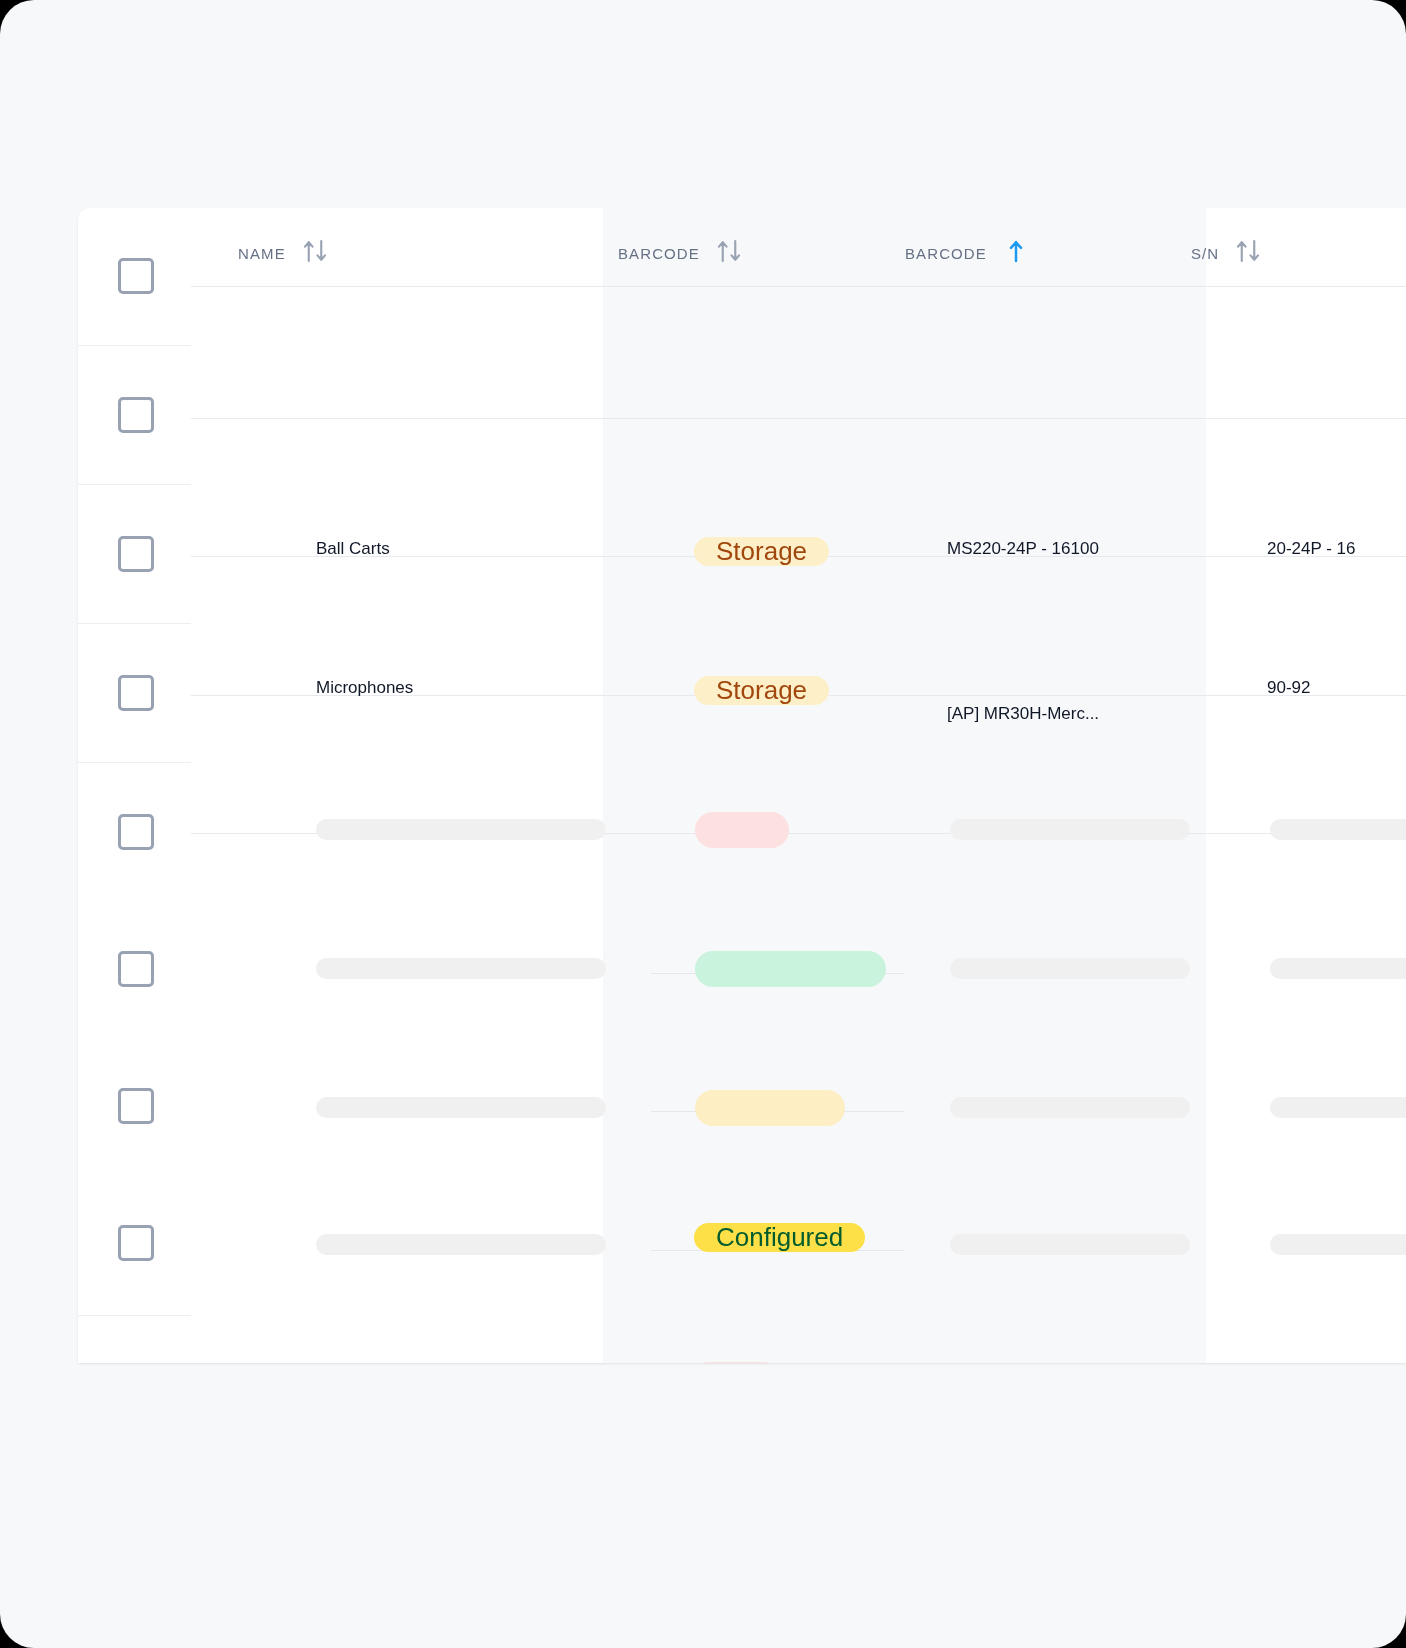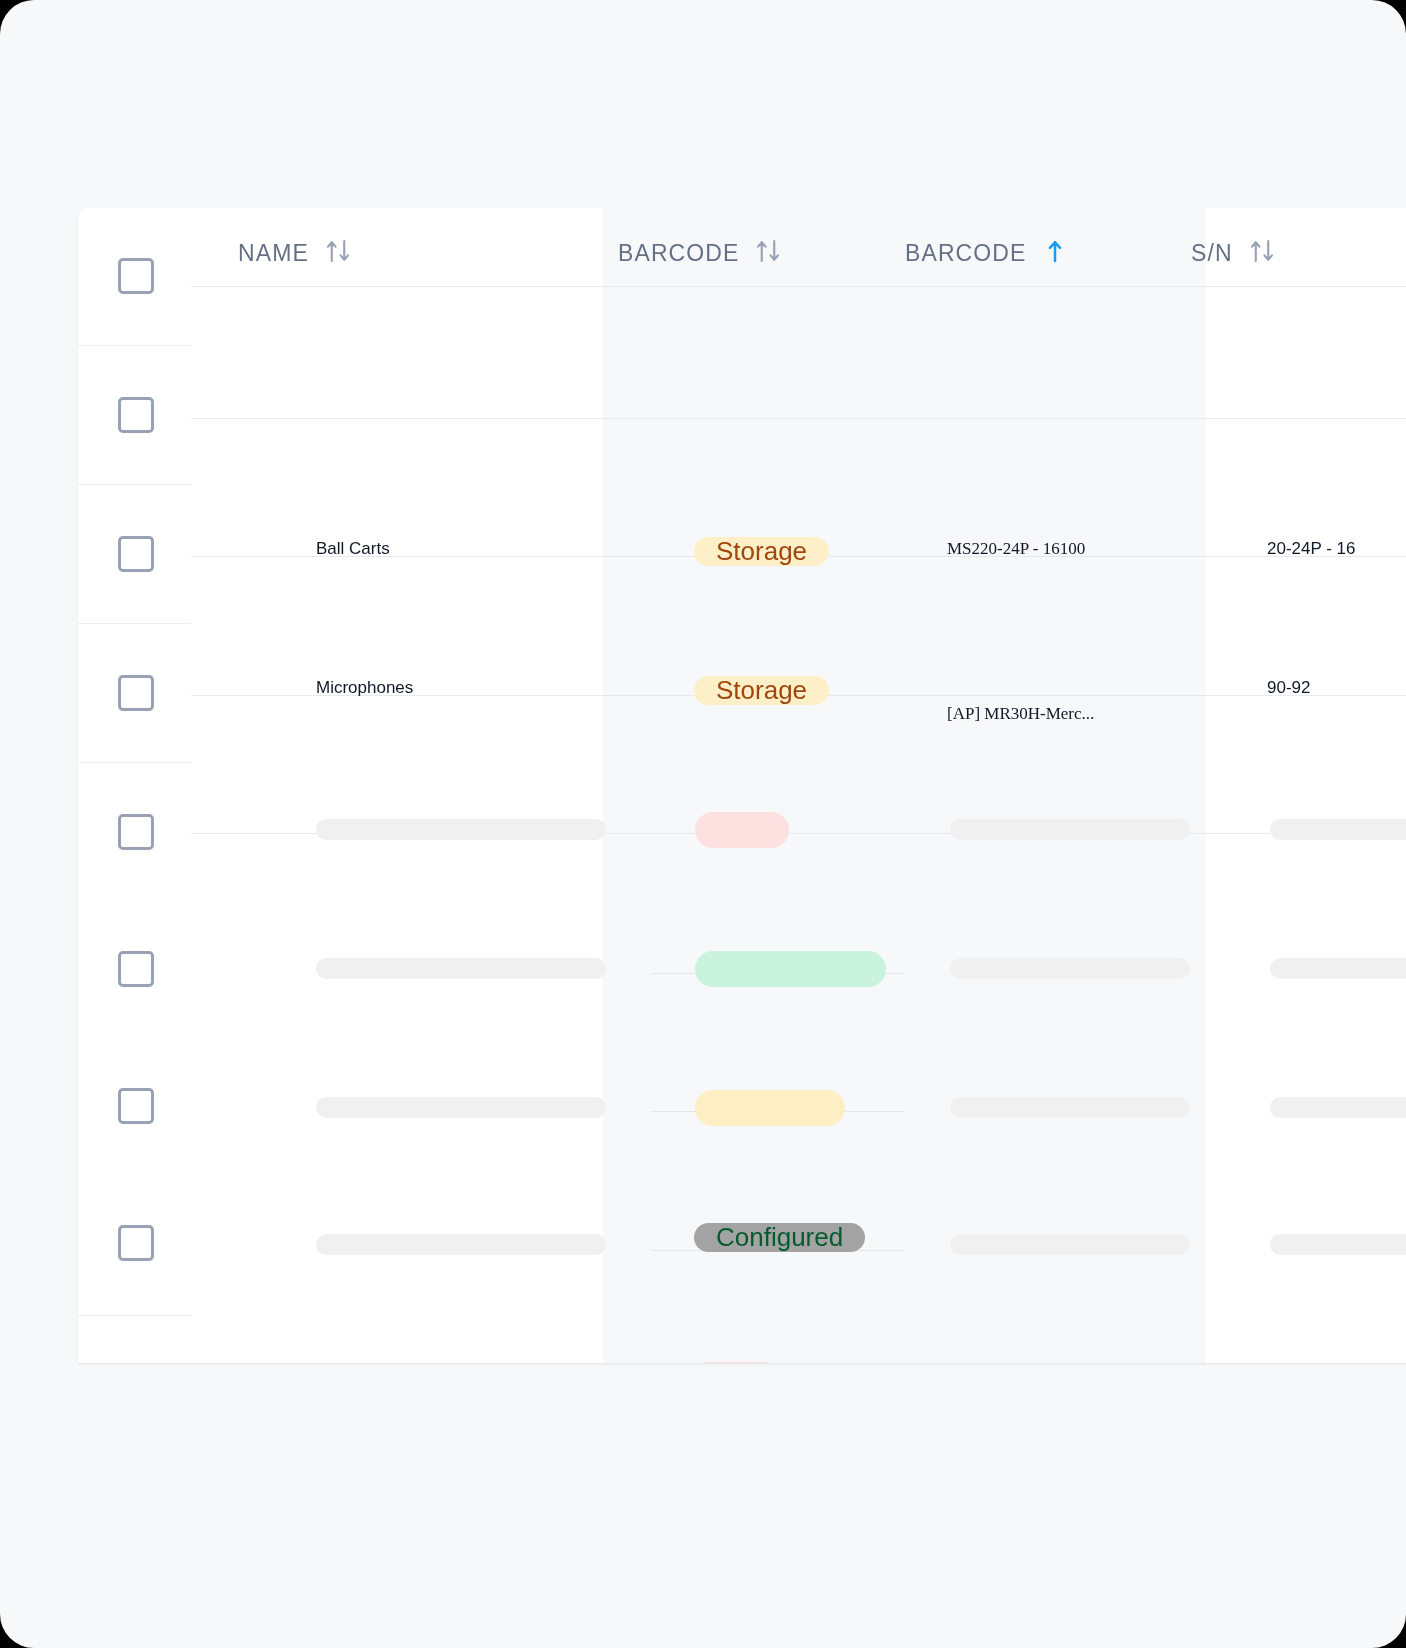--- a/index.html
+++ b/index.html
@@ -58,21 +58,21 @@
   
   .hdr {
     position: absolute;
     top: 28px;
     display: flex;
     align-items: center;
     gap: 14px;
     white-space: nowrap;
   }
   .hdr-label {
-    font-size: 23px;
+    font-size: 15px;
     letter-spacing: 1.1px;
     color: #667085;
     font-weight: 400;
   }
   .sort-ico { display: block; }
 
   #hdr-underline {
     position: absolute;
     left: 113px;
     top: 78px;
@@ -119,39 +119,39 @@
 
   
   .cell {
     position: absolute;
     font-size: 17px;
     color: #101828;
     white-space: nowrap;
     font-weight: 400;
   }
   .col-name    { left: 238px; }
-  .col-barcode { left: 869px; font-family: Liberation Serif, serif; }
+  .col-barcode { left: 869px; }
   .col-sn      { left: 1189px; }
 
   
   .badge {
     position: absolute;
     left: 616px;
     display: inline-flex;
     align-items: center;
     justify-content: center;
     height: 29px;
     padding: 0 22px;
     border-radius: 24px;
     font-size: 26px;
     white-space: nowrap;
     box-sizing: border-box;
   }
   .badge-storage    { background: #fdf0c8; color: #a1470d; }
-  .badge-configured { background: #a3a3a3; color: #045c2e; }
+  .badge-configured { background: #fde047; color: #045c2e; }
   .badge-cut        { background: #fddede; color: #9c1111; }
 
   
   .sk {
     position: absolute;
     background: #f0f0f1;
     border-radius: 14px;
     height: 21px;
   }
   .sk-name    { left: 238px; width: 290px; }

